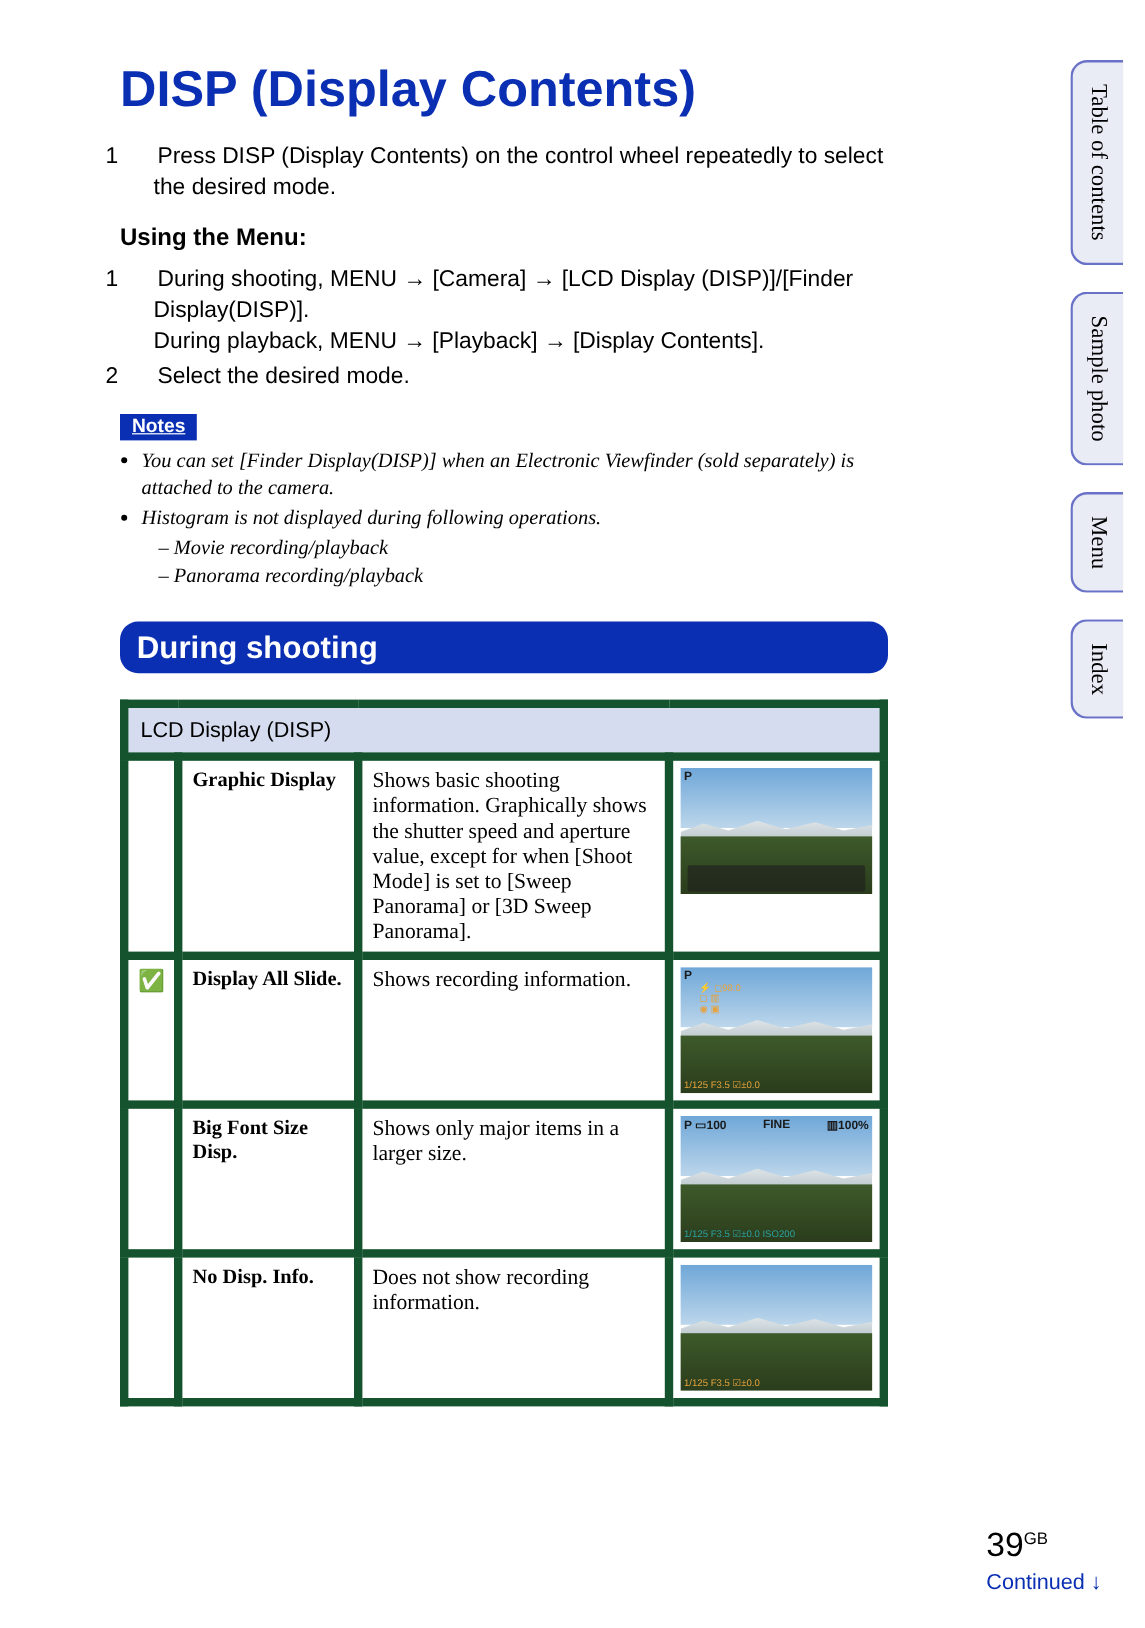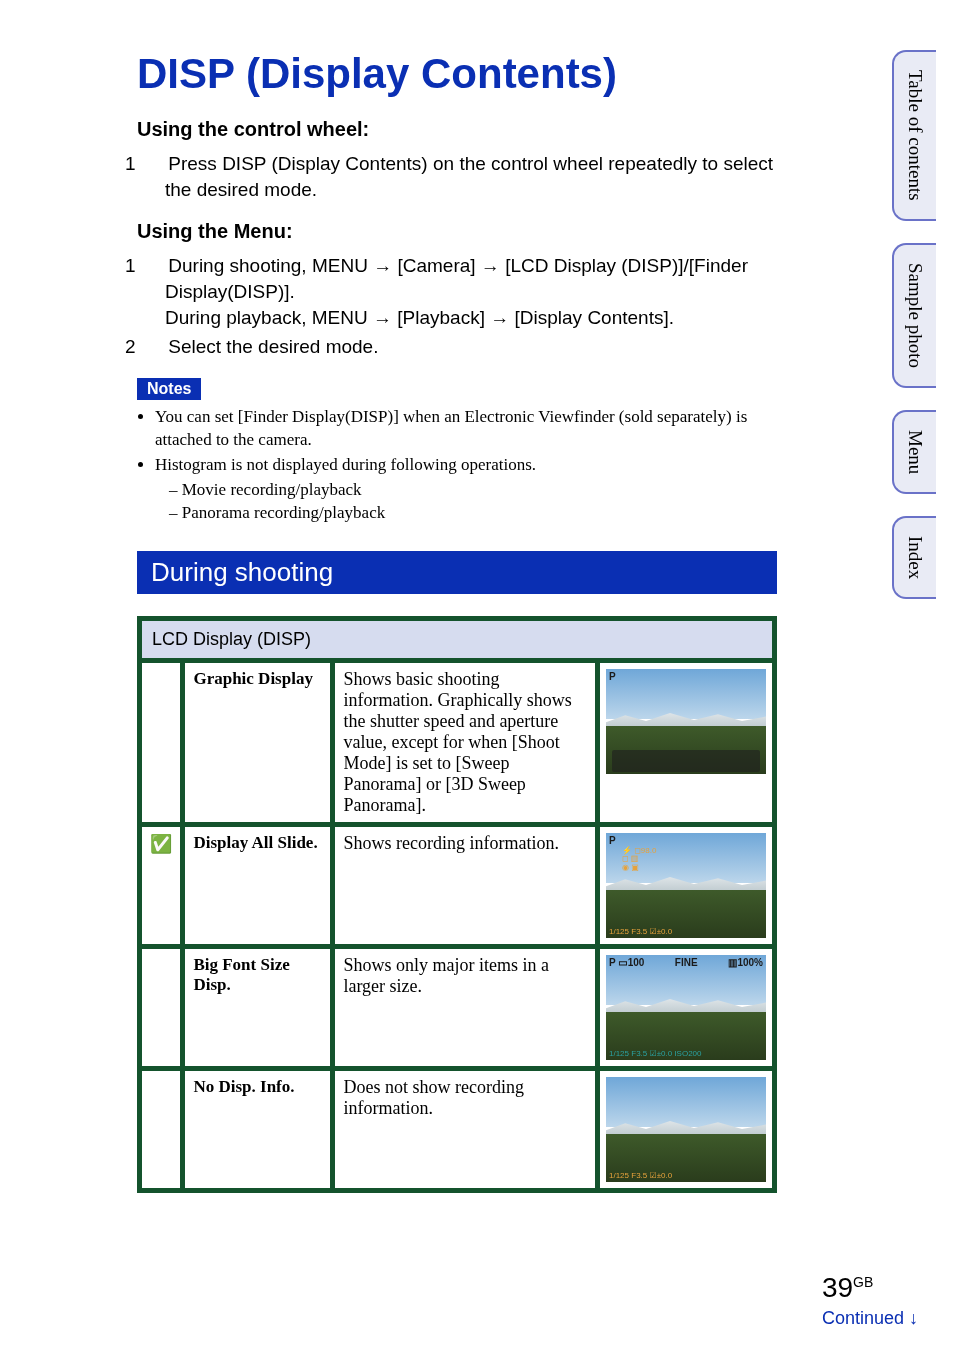--- a/index.html
+++ b/index.html
@@ -8,21 +8,20 @@
     font-family: Arial, Helvetica, sans-serif;
     background: #fff;
     width: 954px;
     height: 1357px;
     position: relative;
     color: #000;
   }
   .page {
     padding: 40px 100px 40px 100px;
     width: 840px;
-    margin-left: 37px;
   }
   h1.title {
     color: #0a2fb3;
     font-size: 42px;
     font-weight: bold;
     margin: 10px 0 20px 0;
   }
   h2.sub {
     font-size: 20px;
     font-weight: bold;
@@ -43,51 +42,53 @@
     font-family: Arial, sans-serif;
   }
   .notes-badge {
     display: inline-block;
     background: #0a2fb3;
     color: #fff;
     font-weight: bold;
     font-size: 16px;
     padding: 2px 10px;
     margin-top: 14px;
+    text-decoration: underline;
   }
   ul.notes {
     margin: 6px 0 0 0;
     padding-left: 18px;
     font-family: "Times New Roman", Times, serif;
     font-size: 17px;
     line-height: 1.35;
   }
-  ul.notes > li { margin-bottom: 2px; }
+  ul.notes > li { margin-bottom: 2px; font-style: italic; }
   ul.notes ul {
     list-style: none;
     padding-left: 14px;
     margin: 2px 0 0 0;
   }
   ul.notes ul li::before {
     content: "–  ";
   }
   .section-bar {
     background: #0a2fb3;
     color: #fff;
     font-size: 26px;
-    font-weight: normal;
+    font-weight: bold;
     padding: 6px 14px;
     margin: 26px 0 22px 0;
+    border-radius: 15px;
   }
   table.modes {
     border-collapse: collapse;
     width: 100%;
   }
   table.modes td, table.modes th {
-    border: 5px solid #14532d;
+    border: 7px solid #14532d;
     vertical-align: top;
     padding: 6px 8px;
     font-size: 17px;
   }
   table.modes .hdr {
     background: #d6dcef;
     font-weight: normal;
     text-align: left;
     font-size: 18px;
     padding: 8px 10px;
@@ -156,21 +157,20 @@
   .pagenum { font-size: 28px; }
   .pagenum sup { font-size: 14px; vertical-align: super; }
   .continued { color: #0a2fb3; font-size: 18px; margin-top: 4px;}
 </style>
 </head>
 <body>
 
 <div class="page">
   <h1 class="title">DISP (Display Contents)</h1>
 
-  <h2 class="sub">Using the control wheel:</h2>
   <p class="step">
     <span class="num">1</span>
     <span>Press DISP (Display Contents) on the control wheel repeatedly to select the desired mode.</span>
   </p>
 
   <h2 class="sub">Using the Menu:</h2>
   <p class="step">
     <span class="num">1</span>
     <span>During shooting, MENU </span><span class="arrow">→</span><span> [Camera] </span><span class="arrow">→</span><span> [LCD Display (DISP)]/[Finder Display(DISP)].</span><br>
     <span>During playback, MENU </span><span class="arrow">→</span><span> [Playback] </span><span class="arrow">→</span><span> [Display Contents].</span>

